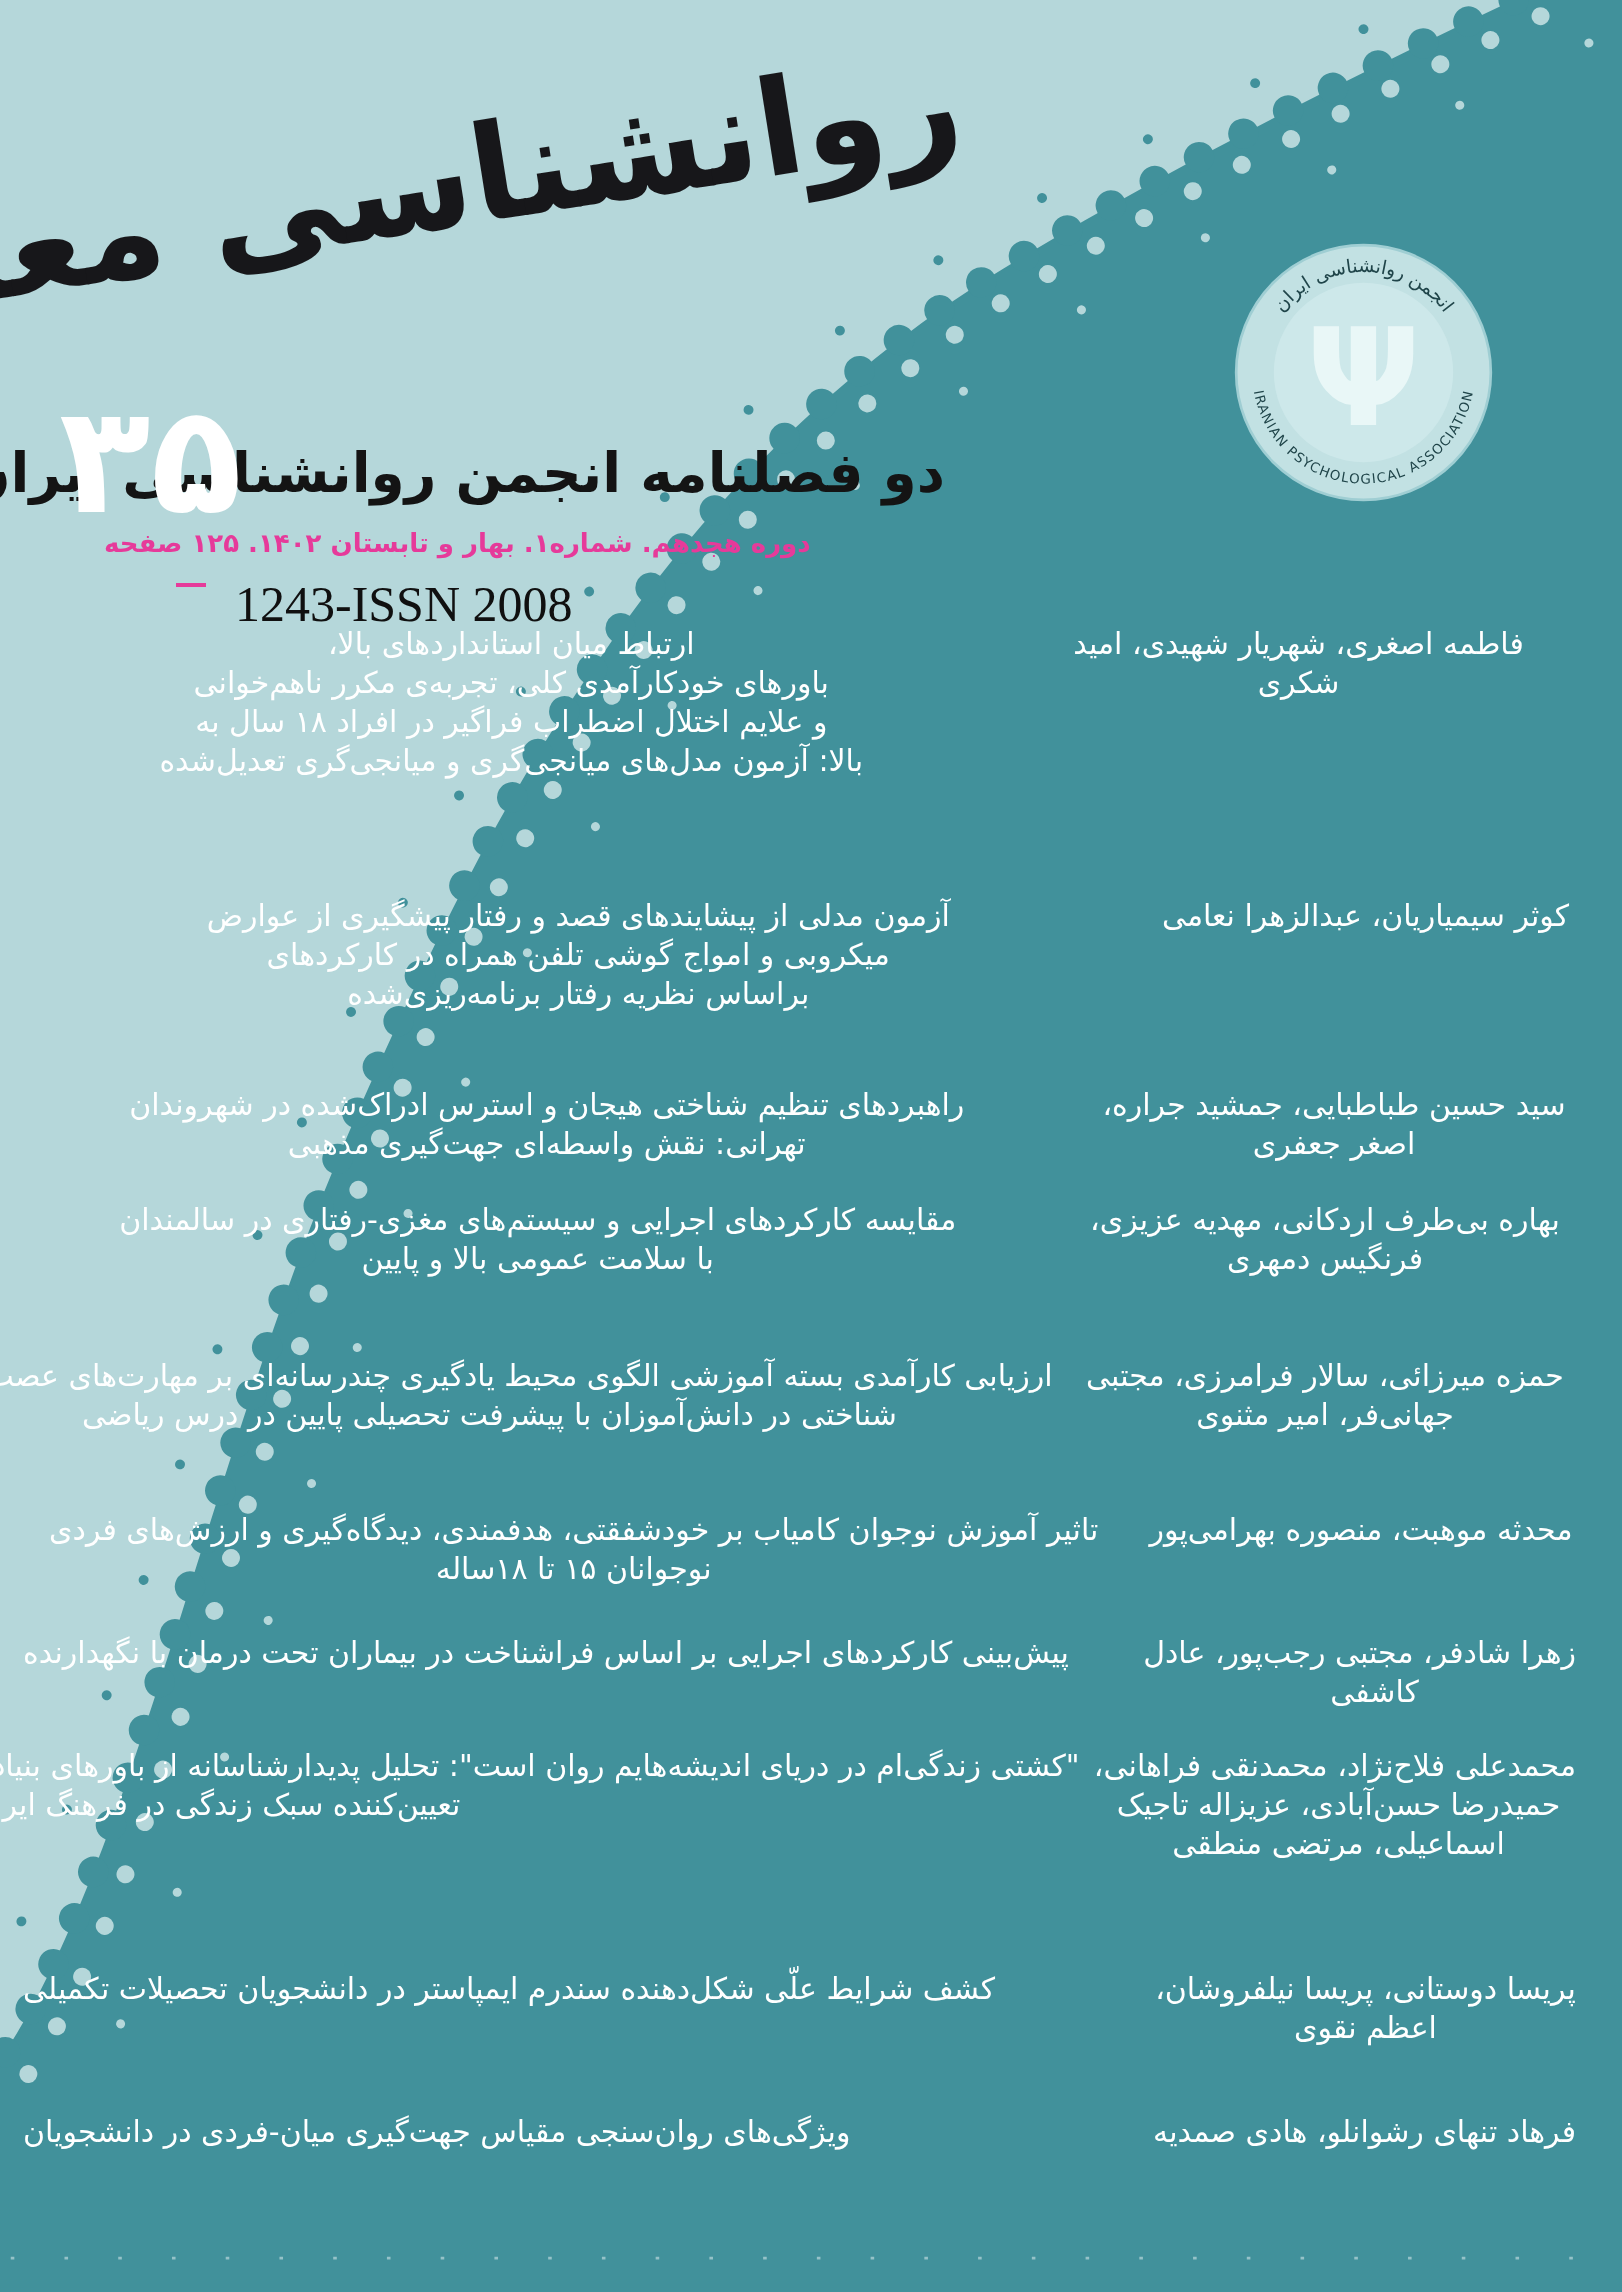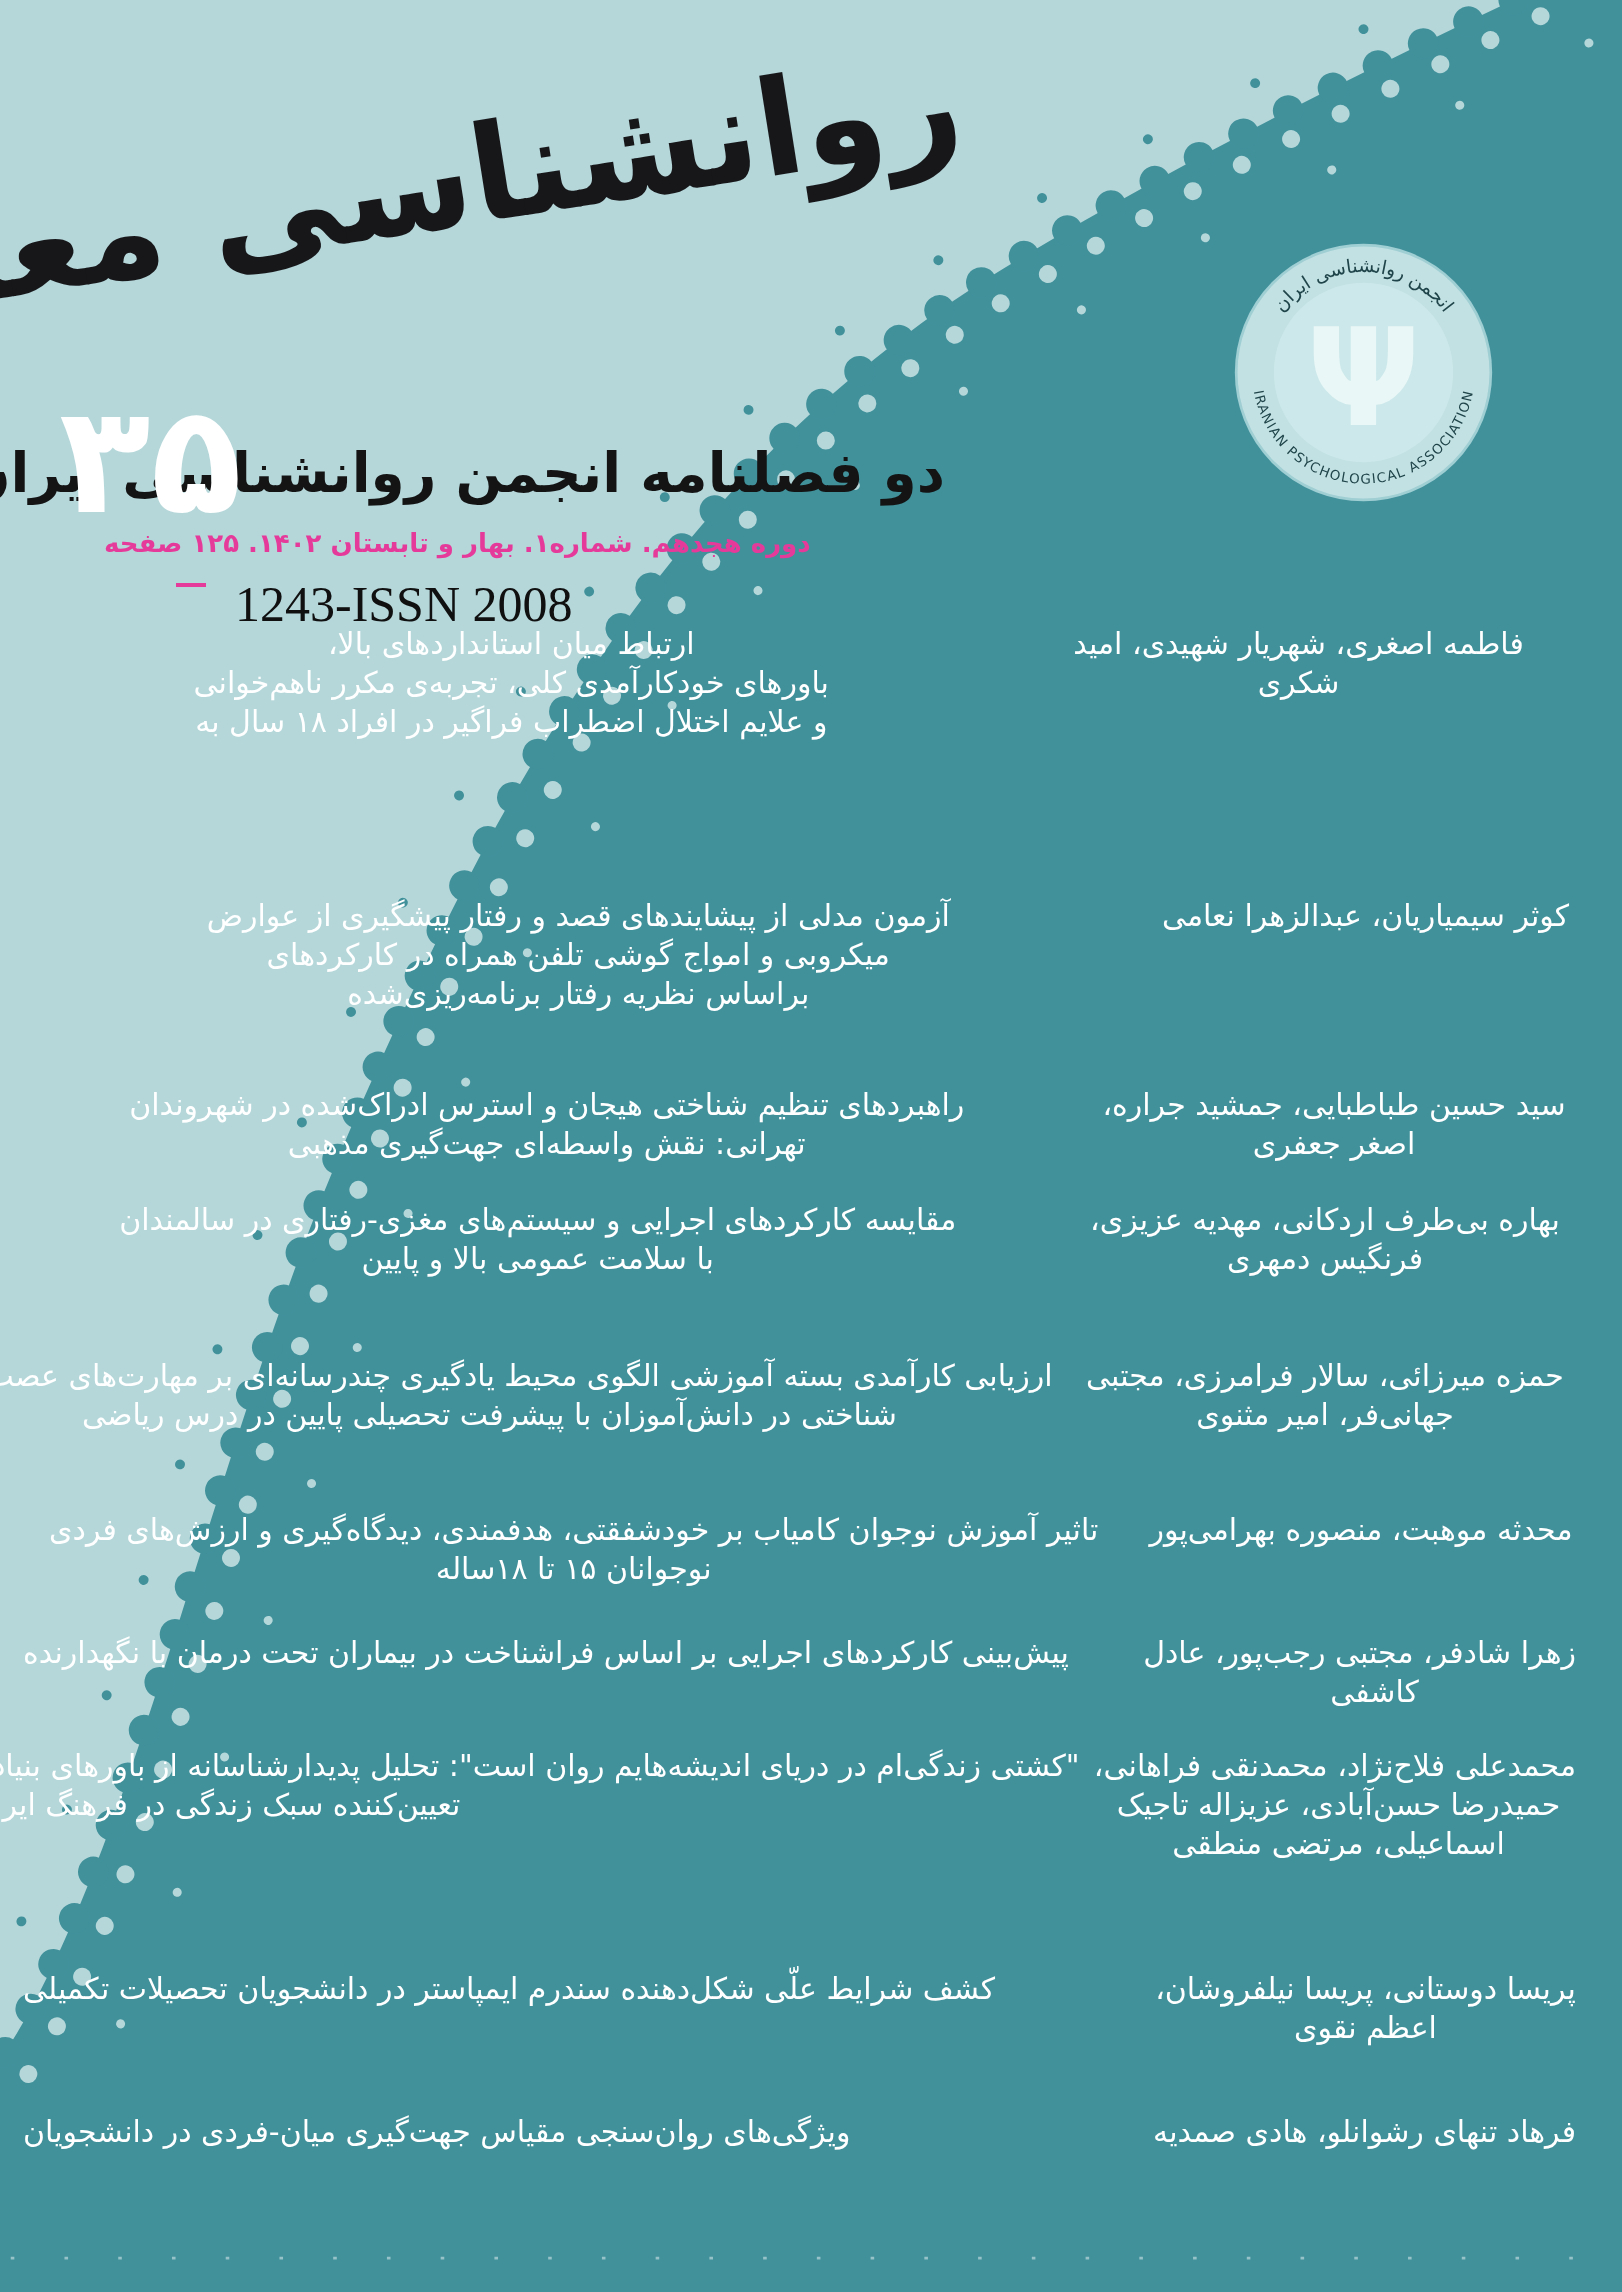--- a/index.html
+++ b/index.html
@@ -130,20 +130,21 @@
 
   <div class="row a1">
     <div class="authors">
       <div class="ln">فاطمه اصغری، شهریار شهیدی، امید</div>
       <div class="ln">شکری</div>
     </div>
     <div class="titles">
       <div class="ln">ارتباط میان استانداردهای بالا،</div>
       <div class="ln">باورهای خودکارآمدی کلی، تجربه‌ی مکرر ناهم‌خوانی</div>
       <div class="ln">و علایم اختلال اضطراب فراگیر در افراد ۱۸ سال به</div>
+      <div class="ln">بالا: آزمون مدل‌های میانجی‌گری و میانجی‌گری تعدیل‌شده</div>
     </div>
   </div>
 
   <div class="row a2">
     <div class="authors">
       <div class="ln">کوثر سیمیاریان، عبدالزهرا نعامی</div>
     </div>
     <div class="titles">
       <div class="ln">آزمون مدلی از پیشایندهای قصد و رفتار پیشگیری از عوارض</div>
       <div class="ln">میکروبی و امواج گوشی تلفن همراه در کارکردهای</div>

